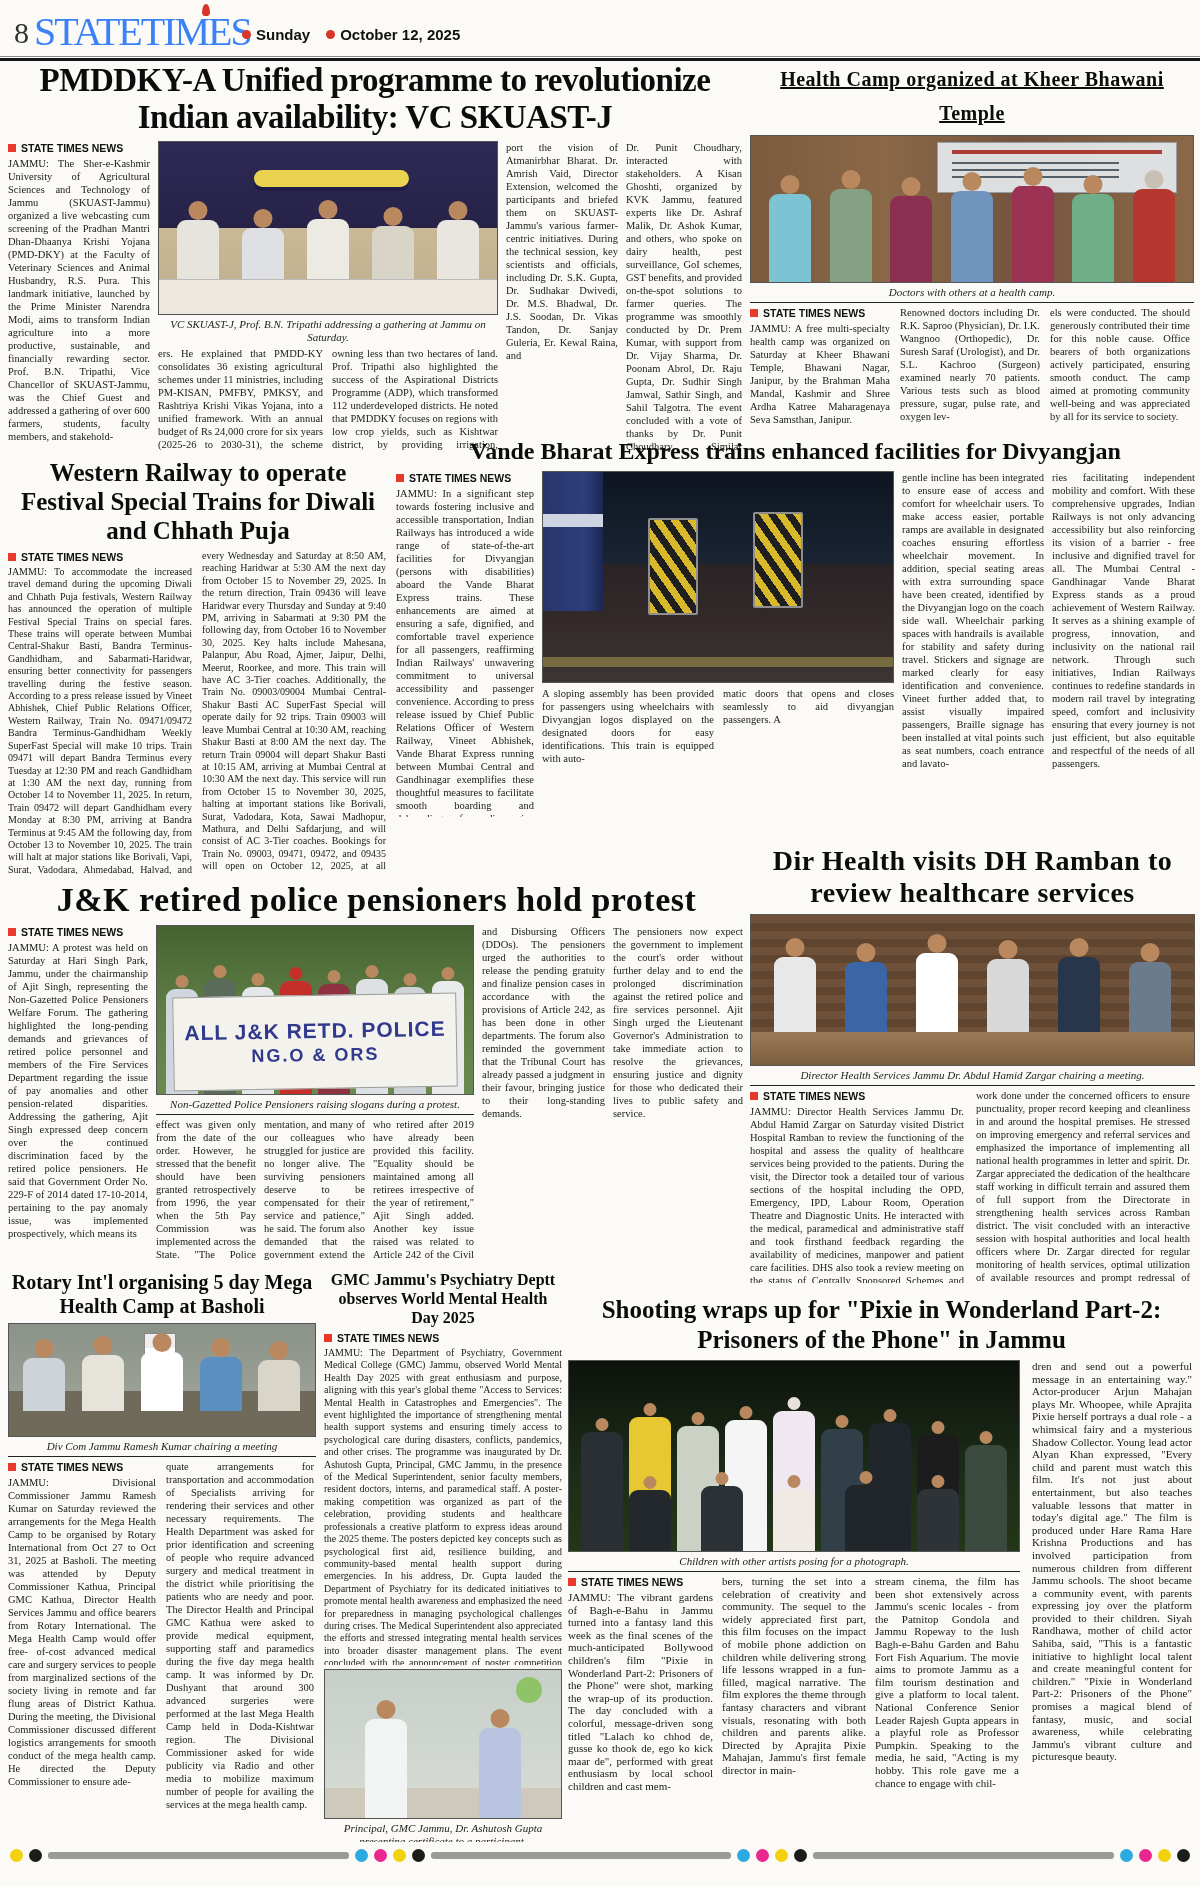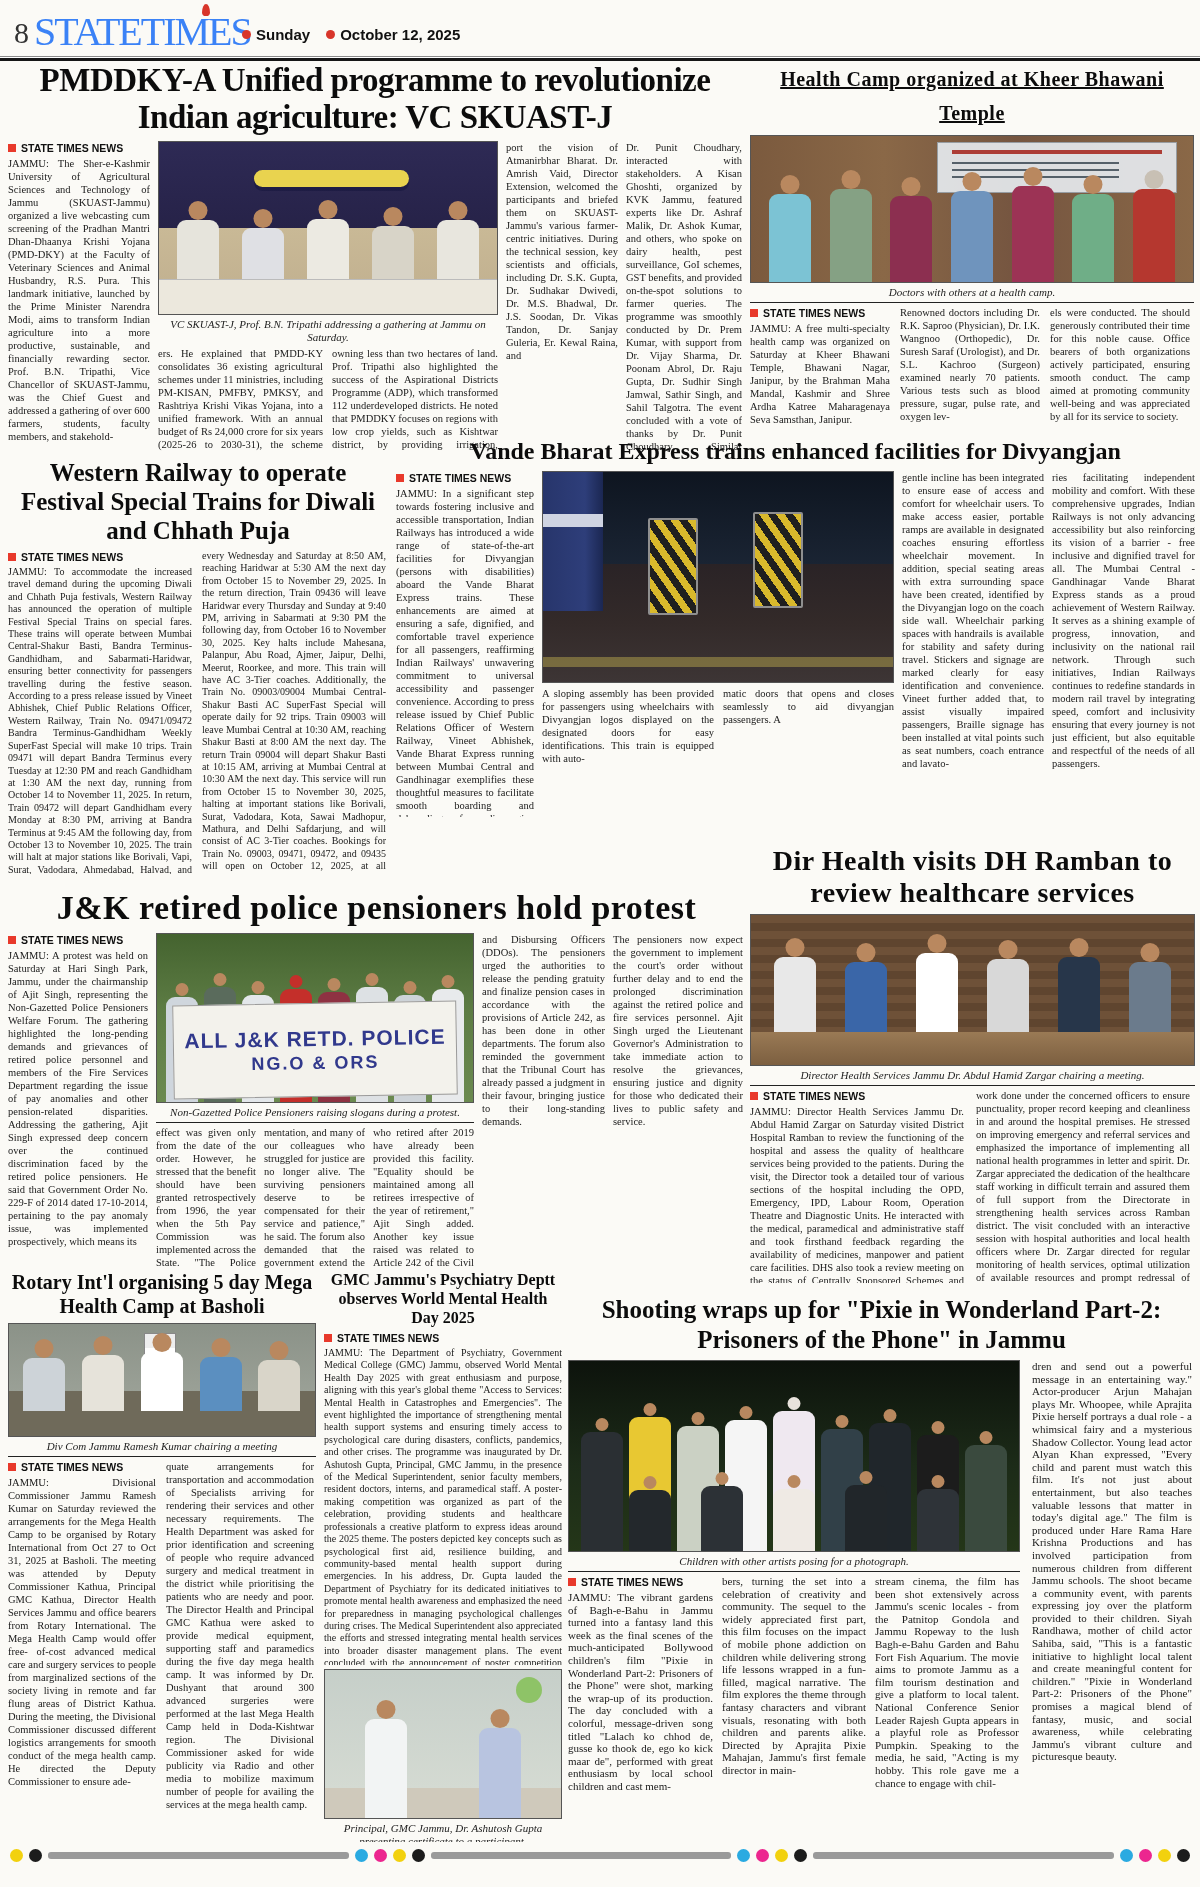--- a/index.html
+++ b/index.html
@@ -76,21 +76,21 @@
   <span id="pagenum">8</span>
   <span id="logo"><span>STATETIMES</span><i id="flame"></i></span>
   <span id="dateline">
     <span class="rdot"></span><span class="mh-txt">Sunday</span>
     <span class="rdot"></span><span class="mh-txt">October 12, 2025</span>
   </span>
 </header>
 <div id="mastrule"></div>
 
 <section class="art" id="art-pmddky" style="left:8px;top:62px;width:734px;height:390px;">
-  <h1 class="hl hl-xl">PMDDKY-A Unified programme to revolutionize Indian agriculture: VC SKUAST-J</h1>
+  <h1 class="hl hl-xl">PMDDKY-A Unified programme to revolutionize Indian availability: VC SKUAST-J</h1>
   <div class="row">
     <div style="width:142px;flex:none;">
       <div class="kicker">
           <span class="ksq"></span>
           <span>STATE TIMES NEWS</span>
         </div>
       <div class="bt" style="height:285px;">JAMMU: The Sher-e-Kashmir University of Agricultural Sciences and Technology of Jammu (SKUAST-Jammu) organized a live webcasting cum screening of the Pradhan Mantri Dhan-Dhaanya Krishi Yojana (PMD-DKY) at the Faculty of Veterinary Sciences and Animal Husbandry, R.S. Pura. This landmark initiative, launched by the Prime Minister Narendra Modi, aims to transform Indian agriculture into a more productive, sustainable, and financially rewarding sector. Prof. B.N. Tripathi, Vice Chancellor of SKUAST-Jammu, was the Chief Guest and addressed a gathering of over 600 farmers, students, faculty members, and stakehold-</div>
     </div>
     <div style="width:340px;flex:none;">
       <div class="photo ph-pmddky" style="height:172px;">
@@ -177,21 +177,21 @@
       <div class="row" style="margin-top:4px;gap:9px;">
         <div class="bt" style="width:172px;height:118px;">A sloping assembly has been provided for passengers using wheelchairs with Divyangjan logos displayed on the designated doors for easy identifications. This train is equipped with auto-</div>
         <div class="bt" style="width:171px;height:118px;">matic doors that opens and closes seamlessly to aid divyangjan passengers. A</div>
       </div>
     </div>
     <div class="bt" style="width:142px;flex:none;height:348px;">gentle incline has been integrated to ensure ease of access and comfort for wheelchair users. To make access easier, portable ramps are available in designated coaches ensuring effortless wheelchair movement. In addition, special seating areas with extra surrounding space have been created, identified by the Divyangjan logo on the coach side wall. Wheelchair parking spaces with handrails is available for stability and safety during travel. Stickers and signage are marked clearly for easy identification and convenience. Vineet further added that, to assist visually impaired passengers, Braille signage has been installed at vital points such as seat numbers, coach entrance and lavato-</div>
     <div class="bt" style="width:143px;flex:none;height:348px;">ries facilitating independent mobility and comfort. With these comprehensive upgrades, Indian Railways is not only advancing accessibility but also reinforcing its vision of a barrier - free inclusive and dignified travel for all. The Mumbai Central - Gandhinagar Vande Bharat Express stands as a proud achievement of Western Railway. It serves as a shining example of progress, innovation, and inclusivity on the national rail network. Through such initiatives, Indian Railways continues to redefine standards in modern rail travel by integrating speed, comfort and inclusivity ensuring that every journey is not just efficient, but also equitable and respectful of the needs of all passengers.</div>
   </div>
 </section>
 
-<section class="art" id="art-jk" style="left:8px;top:880px;width:737px;height:386px;margin-top:8px;">
+<section class="art" id="art-jk" style="left:8px;top:880px;width:737px;height:386px;">
   <h1 class="hl">J&amp;K retired police pensioners hold protest</h1>
   <div class="row">
     <div style="width:140px;flex:none;">
       <div class="kicker">
           <span class="ksq"></span>
           <span>STATE TIMES NEWS</span>
         </div>
       <div class="bt" style="height:316px;">JAMMU: A protest was held on Saturday at Hari Singh Park, Jammu, under the chairmanship of Ajit Singh, representing the Non-Gazetted Police Pensioners Welfare Forum. The gathering highlighted the long-pending demands and grievances of retired police personnel and members of the Fire Services Department regarding the issue of pay anomalies and other pension-related disparities. Addressing the gathering, Ajit Singh expressed deep concern over the continued discrimination faced by the retired police pensioners. He said that Government Order No. 229-F of 2014 dated 17-10-2014, pertaining to the pay anomaly issue, was implemented prospectively, which means its</div>
     </div>
     <div style="width:318px;flex:none;">

